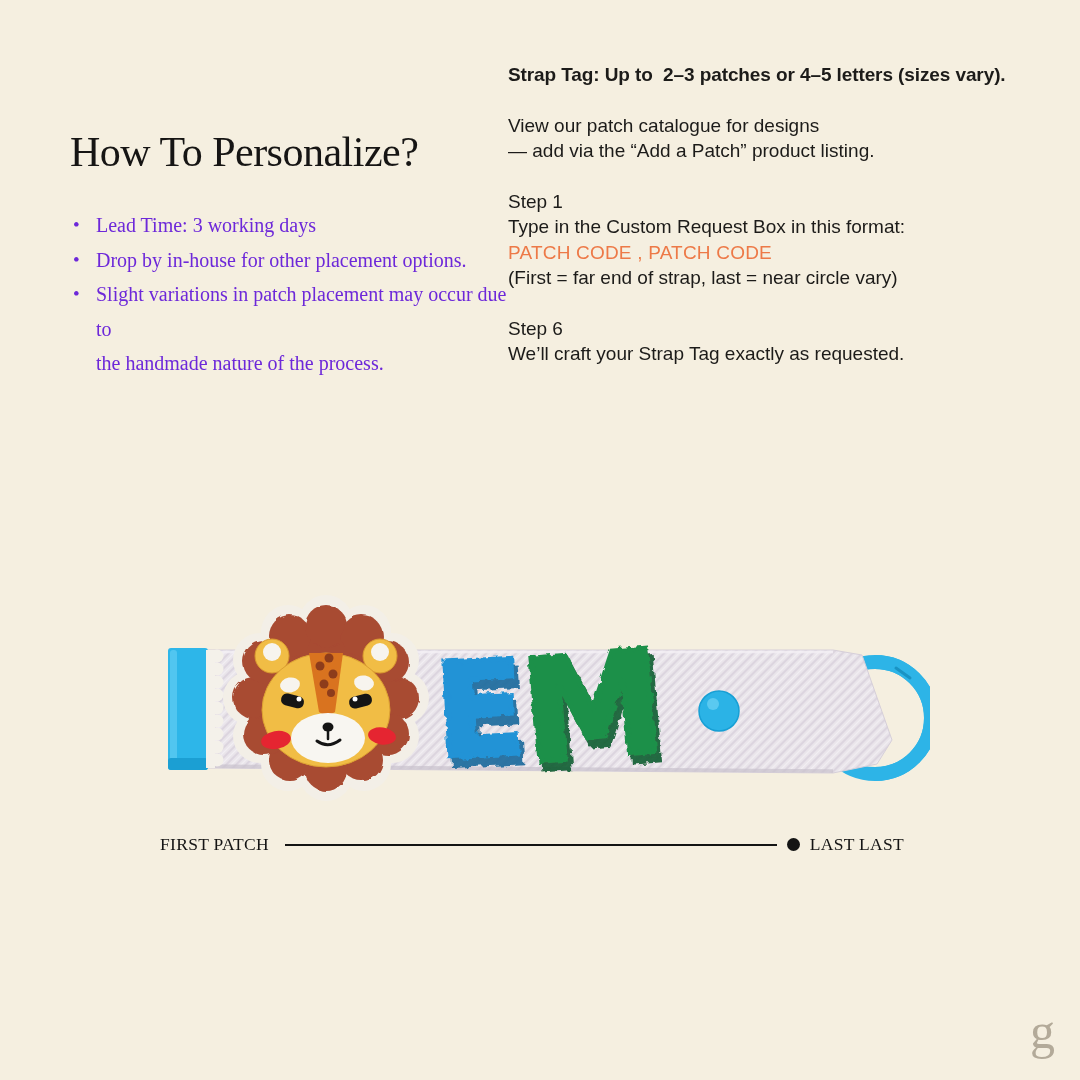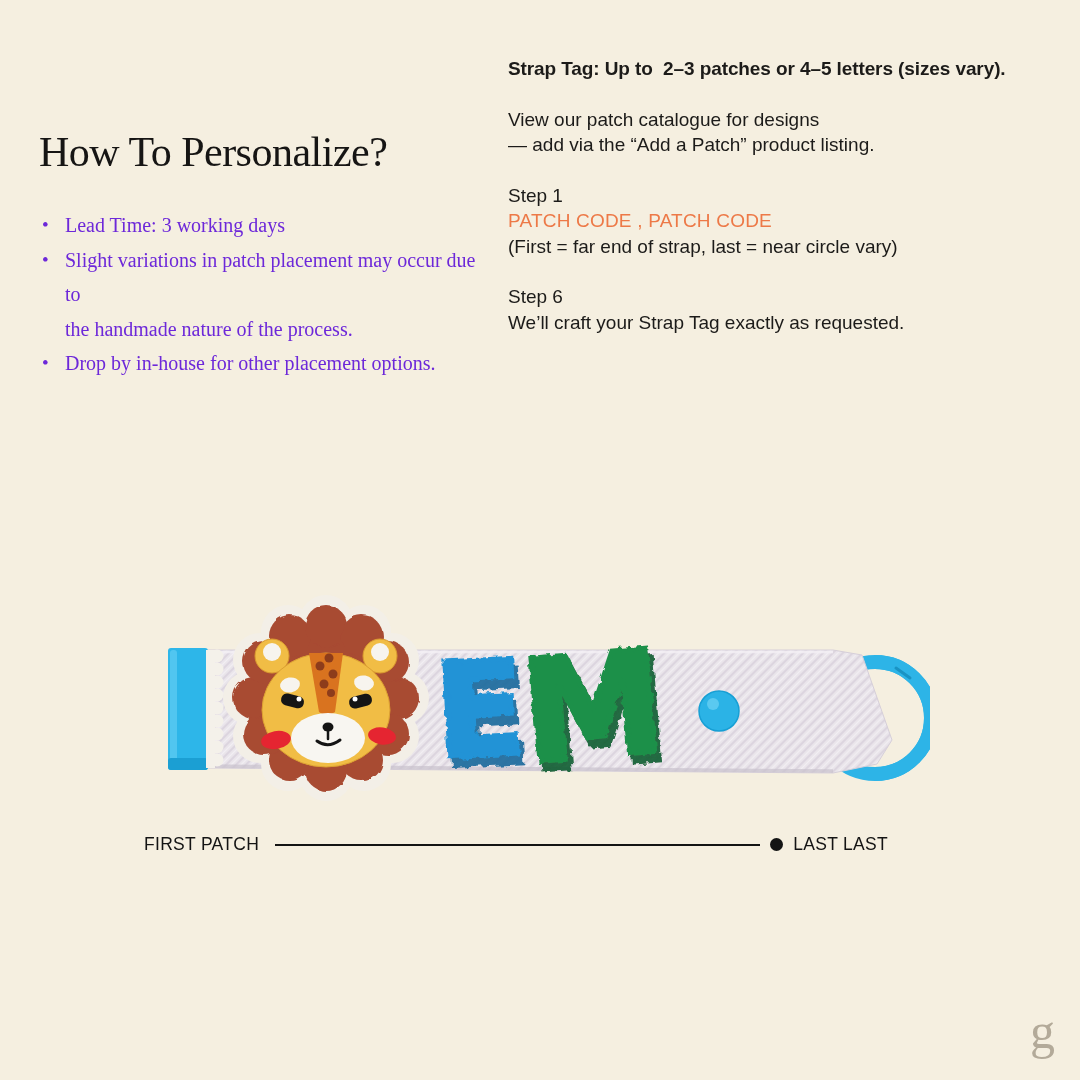--- a/index.html
+++ b/index.html
@@ -3,79 +3,80 @@
 <meta charset="utf-8">
 <style>
   html,body { margin:0; padding:0; }
   .canvas {
     position:relative; width:1080px; height:1080px;
     background:#f5efe0; overflow:hidden;
     font-family:"Liberation Sans", sans-serif; color:#1e1d1b;
   }
 
   
-  .left-col { position:absolute; left:39px; top:128px; width:445px;
+  .left-col { position:absolute; left:70px; top:128px; width:445px;
               font-family:"Liberation Serif", serif; }
   .title { font-size:42px; font-weight:normal; letter-spacing:-0.5px;
            margin:0 0 32px 0; color:#161514; }
   .bullets { list-style:none; margin:0; padding:0;
              font-size:20px; line-height:34.5px; color:#6d28d9; }
   .bullets li { position:relative; padding-left:26px; white-space:pre-line; }
   .bullets li::before { content:"\2022"; position:absolute; left:3px; top:0;
                         font-size:19px; }
 
   
-  .right-col { position:absolute; left:508px; top:56px; width:560px;
+  .right-col { position:absolute; left:508px; top:62px; width:560px;
                font-size:19px; line-height:25.5px; color:#1c1b19; }
   .r-heading { font-weight:bold; white-space:pre; margin:0 0 25px 0; letter-spacing:-0.1px; }
   .r-para { margin:0 0 25px 0; white-space:pre-line; }
   .step { margin:1px 0 25px 0; }
   .step div { white-space:pre-line; }
   .code-line { color:#ed7947; font-weight:normal; letter-spacing:0.2px; }
 
   
   .strap-photo { position:absolute; left:150px; top:592px; width:780px; height:225px; }
   .strap-photo svg { display:block; width:100%; height:100%; }
   .patch-letter { font-family:"DejaVu Sans", sans-serif; font-weight:bold; }
 
   
-  .legend { position:absolute; left:144px; top:834px; width:744px;
+  .legend { position:absolute; left:160px; top:834px; width:744px;
             display:flex; align-items:center; font-size:17.5px;
-            letter-spacing:0.3px; color:#141414; }
+            letter-spacing:0.3px; color:#141414;font-family:Liberation Serif, serif; }
   .legend .line { flex:1; height:2px; background:#141414; margin:0 10px 0 16px; }
   .legend .dot { width:13px; height:13px; border-radius:50%; background:#141414;
                  margin-right:10px; flex:0 0 auto; }
   .legend span { white-space:nowrap; }
 
   
   .brand { position:absolute; left:1030px; top:1006px;
            font-family:"Liberation Serif", serif; font-size:50px;
            color:#b3aa99; line-height:1; }
 </style>
 </head>
 <body>
 
 <div class="canvas">
 
   <div class="left-col">
     <h1 class="title">How To Personalize?</h1>
     <ul class="bullets">
       <li>Lead Time: 3 working days</li>
+      <li>Drop by in-house for other placement options.</li>
       <li>Slight variations in patch placement may occur due to
 the handmade nature of the process.</li>
-      <li>Drop by in-house for other placement options.</li>
     </ul>
   </div>
 
   <div class="right-col">
     <p class="r-heading">Strap Tag: Up to  2–3 patches or 4–5 letters (sizes vary).</p>
     <p class="r-para">View our patch catalogue for designs
 — add via the “Add a Patch” product listing.</p>
     <div class="step">
       <div>Step 1</div>
+      <div>Type in the Custom Request Box in this format:</div>
       <div class="code-line">PATCH CODE , PATCH CODE</div>
       <div>(First = far end of strap, last = near circle vary)</div>
     </div>
     <div class="step">
       <div>Step 6</div>
       <div>We’ll craft your Strap Tag exactly as requested.</div>
     </div>
   </div>
 
   <div class="strap-photo">

